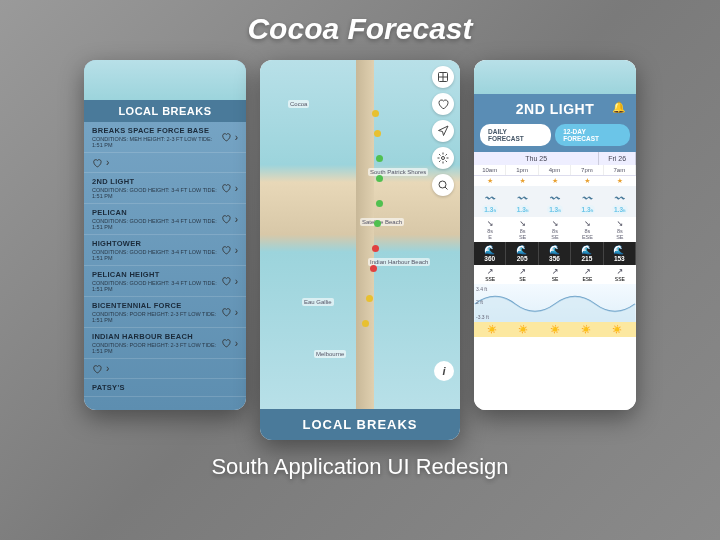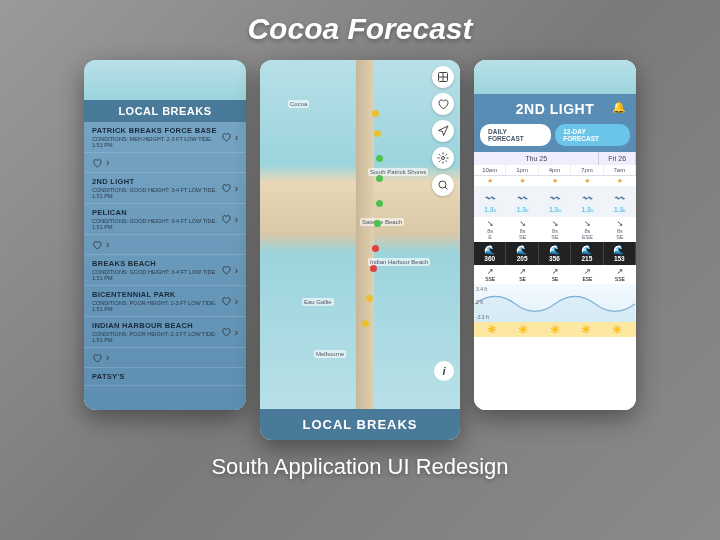--- a/index.html
+++ b/index.html
@@ -76,21 +76,21 @@
 
 <div class="phones">
 
 <div class="phone phone-sm">
 <div class="s1">
 <div class="s1-map"></div>
 <div class="s1-hdr">LOCAL BREAKS</div>
 <div class="s1-list" id="breaks-list">
           <div class="break-row">
             <div class="break-info">
-              <div class="break-name">PATRICK BREAKS FORCE BASE</div>
+              <div class="break-name">BREAKS SPACE FORCE BASE</div>
               <div class="break-det">CONDITIONS: MEH   HEIGHT: 2-3 FT   LOW TIDE: 1:51 PM</div>
             </div>
             <div class="break-acts">
               <svg class="heart" viewBox="0 0 24 24">
                 <path d="M12 21s-8-5-8-12a5 5 0 0 1 9-3 5 5 0 0 1 9 3c0 7-8 12-8 12z"></path>
               </svg>
               <span class="chev">›</span>
             </div>
           </div>
           <div class="break-row">
@@ -119,42 +119,46 @@
               <div class="break-det">CONDITIONS: GOOD   HEIGHT: 3-4 FT   LOW TIDE: 1:51 PM</div>
             </div>
             <div class="break-acts">
               <svg class="heart" viewBox="0 0 24 24">
                 <path d="M12 21s-8-5-8-12a5 5 0 0 1 9-3 5 5 0 0 1 9 3c0 7-8 12-8 12z"></path>
               </svg>
               <span class="chev">›</span>
             </div>
           </div>
           <div class="break-row">
-            <div class="break-acts">
-              <svg class="heart" viewBox="0 0 24 24">
-                <path d="M12 21s-8-5-8-12a5 5 0 0 1 9-3 5 5 0 0 1 9 3c0 7-8 12-8 12z"></path>
-              </svg>
-              <span class="chev">›</span>
-            </div>
-          </div>
-          <div class="break-row">
-            <div class="break-info">
-              <div class="break-name">BREAKS BEACH</div>
+            <div class="break-info">
+              <div class="break-name">HIGHTOWER</div>
               <div class="break-det">CONDITIONS: GOOD   HEIGHT: 3-4 FT   LOW TIDE: 1:51 PM</div>
             </div>
             <div class="break-acts">
               <svg class="heart" viewBox="0 0 24 24">
                 <path d="M12 21s-8-5-8-12a5 5 0 0 1 9-3 5 5 0 0 1 9 3c0 7-8 12-8 12z"></path>
               </svg>
               <span class="chev">›</span>
             </div>
           </div>
           <div class="break-row">
             <div class="break-info">
-              <div class="break-name">BICENTENNIAL PARK</div>
+              <div class="break-name">PELICAN HEIGHT</div>
+              <div class="break-det">CONDITIONS: GOOD   HEIGHT: 3-4 FT   LOW TIDE: 1:51 PM</div>
+            </div>
+            <div class="break-acts">
+              <svg class="heart" viewBox="0 0 24 24">
+                <path d="M12 21s-8-5-8-12a5 5 0 0 1 9-3 5 5 0 0 1 9 3c0 7-8 12-8 12z"></path>
+              </svg>
+              <span class="chev">›</span>
+            </div>
+          </div>
+          <div class="break-row">
+            <div class="break-info">
+              <div class="break-name">BICENTENNIAL FORCE</div>
               <div class="break-det">CONDITIONS: POOR   HEIGHT: 2-3 FT   LOW TIDE: 1:51 PM</div>
             </div>
             <div class="break-acts">
               <svg class="heart" viewBox="0 0 24 24">
                 <path d="M12 21s-8-5-8-12a5 5 0 0 1 9-3 5 5 0 0 1 9 3c0 7-8 12-8 12z"></path>
               </svg>
               <span class="chev">›</span>
             </div>
           </div>
           <div class="break-row">

